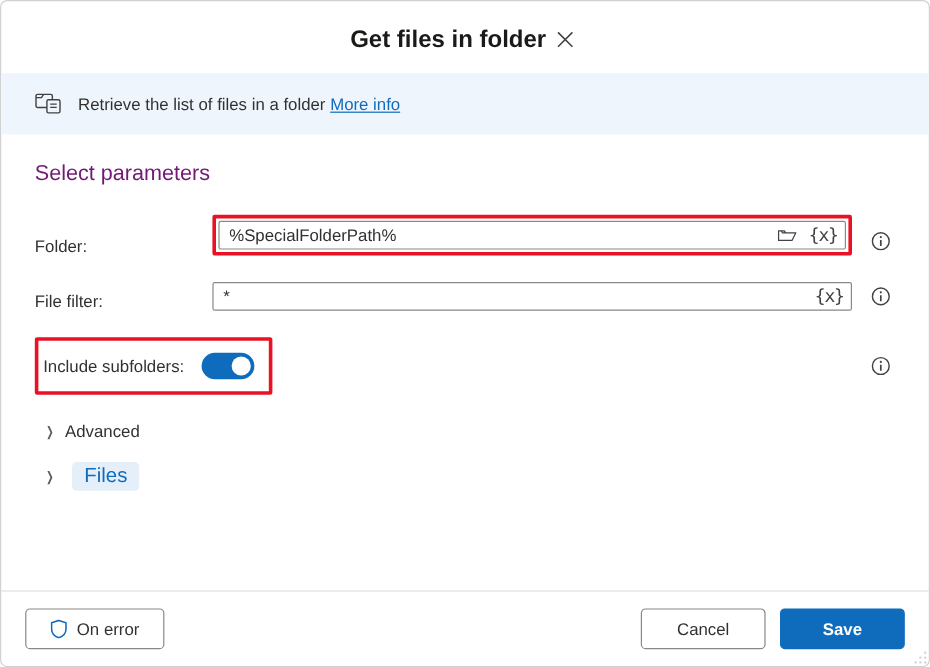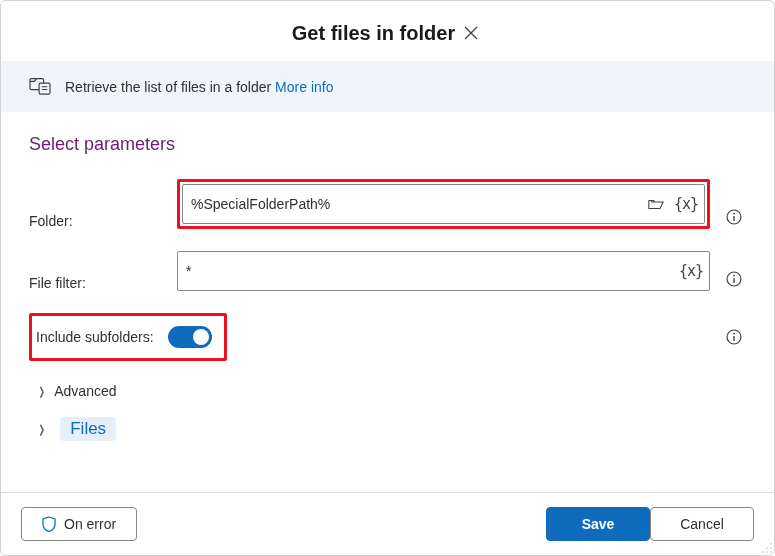--- a/index.html
+++ b/index.html
@@ -49,20 +49,21 @@
     align-items: center;
     gap: 14px;
   }
   .info-banner .banner-icon {
     color: #424242;
     flex-shrink:0;
   }
   .info-banner-text { color: #323130; }
   .info-banner a {
     color: #0f6cbd;
+    text-decoration: underline;
     cursor: pointer;
   }
   .body {
     padding: 22px 28px 10px 28px;
     flex: 1;
     overflow-y: auto;
   }
   .section-title {
     font-size: 18px;
     font-weight: 400;
@@ -79,21 +80,21 @@
     flex-shrink: 0;
     color: #323130;
   }
   .input-wrap {
     flex: 1;
     position: relative;
     display: flex;
     align-items:center;
     border: 1px solid #8a8886;
     border-radius: 2px;
-    height: 40px;
+    height: 24px;
     background:#fff;
   }
   .input-wrap input {
     border: none;
     outline: none;
     flex: 1;
     padding: 0 8px;
     font-size: 14px;
     font-family: inherit;
     color:#323130;
@@ -170,20 +171,21 @@
     border-radius:4px;
     padding:2px 10px;
     font-size:17px;
     margin-left:6px;
   }
   .footer {
     border-top:1px solid #e1dfdd;
     padding: 14px 20px;
     display:flex;
     align-items:center;
+    gap: 12px;
   }
   .footer-spacer{flex:1;}
   .btn {
     height:34px;
     padding: 0 20px;
     border-radius:4px;
     font-size:14px;
     font-family:inherit;
     cursor:pointer;
     display:flex;align-items:center;justify-content:center;gap:8px;
@@ -318,22 +320,22 @@
   </div>
 
   <div class="footer">
     <button class="btn btn-secondary">
       <svg width="14" height="16" viewBox="0 0 14 16">
           <path d="M7 1 L13 3 V8 C13 12 10 14.5 7 15.5 C4 14.5 1 12 1 8 V3 Z" fill="none" stroke="#0f6cbd" stroke-width="1.3"></path>
         </svg>
       <span>On error</span>
     </button>
     <div class="footer-spacer"></div>
+    <button class="btn btn-cancel">Cancel</button>
     <button class="btn btn-primary">Save</button>
-    <button class="btn btn-cancel">Cancel</button>
   </div>
 
   <svg class="resize-grip" viewBox="0 0 12 12">
     <circle cx="10" cy="2" r="1" fill="#888"></circle>
       <circle cx="6" cy="6" r="1" fill="#888"></circle>
       <circle cx="10" cy="6" r="1" fill="#888"></circle>
     <circle cx="2" cy="10" r="1" fill="#888"></circle>
       <circle cx="6" cy="10" r="1" fill="#888"></circle>
       <circle cx="10" cy="10" r="1" fill="#888"></circle>
   </svg>

